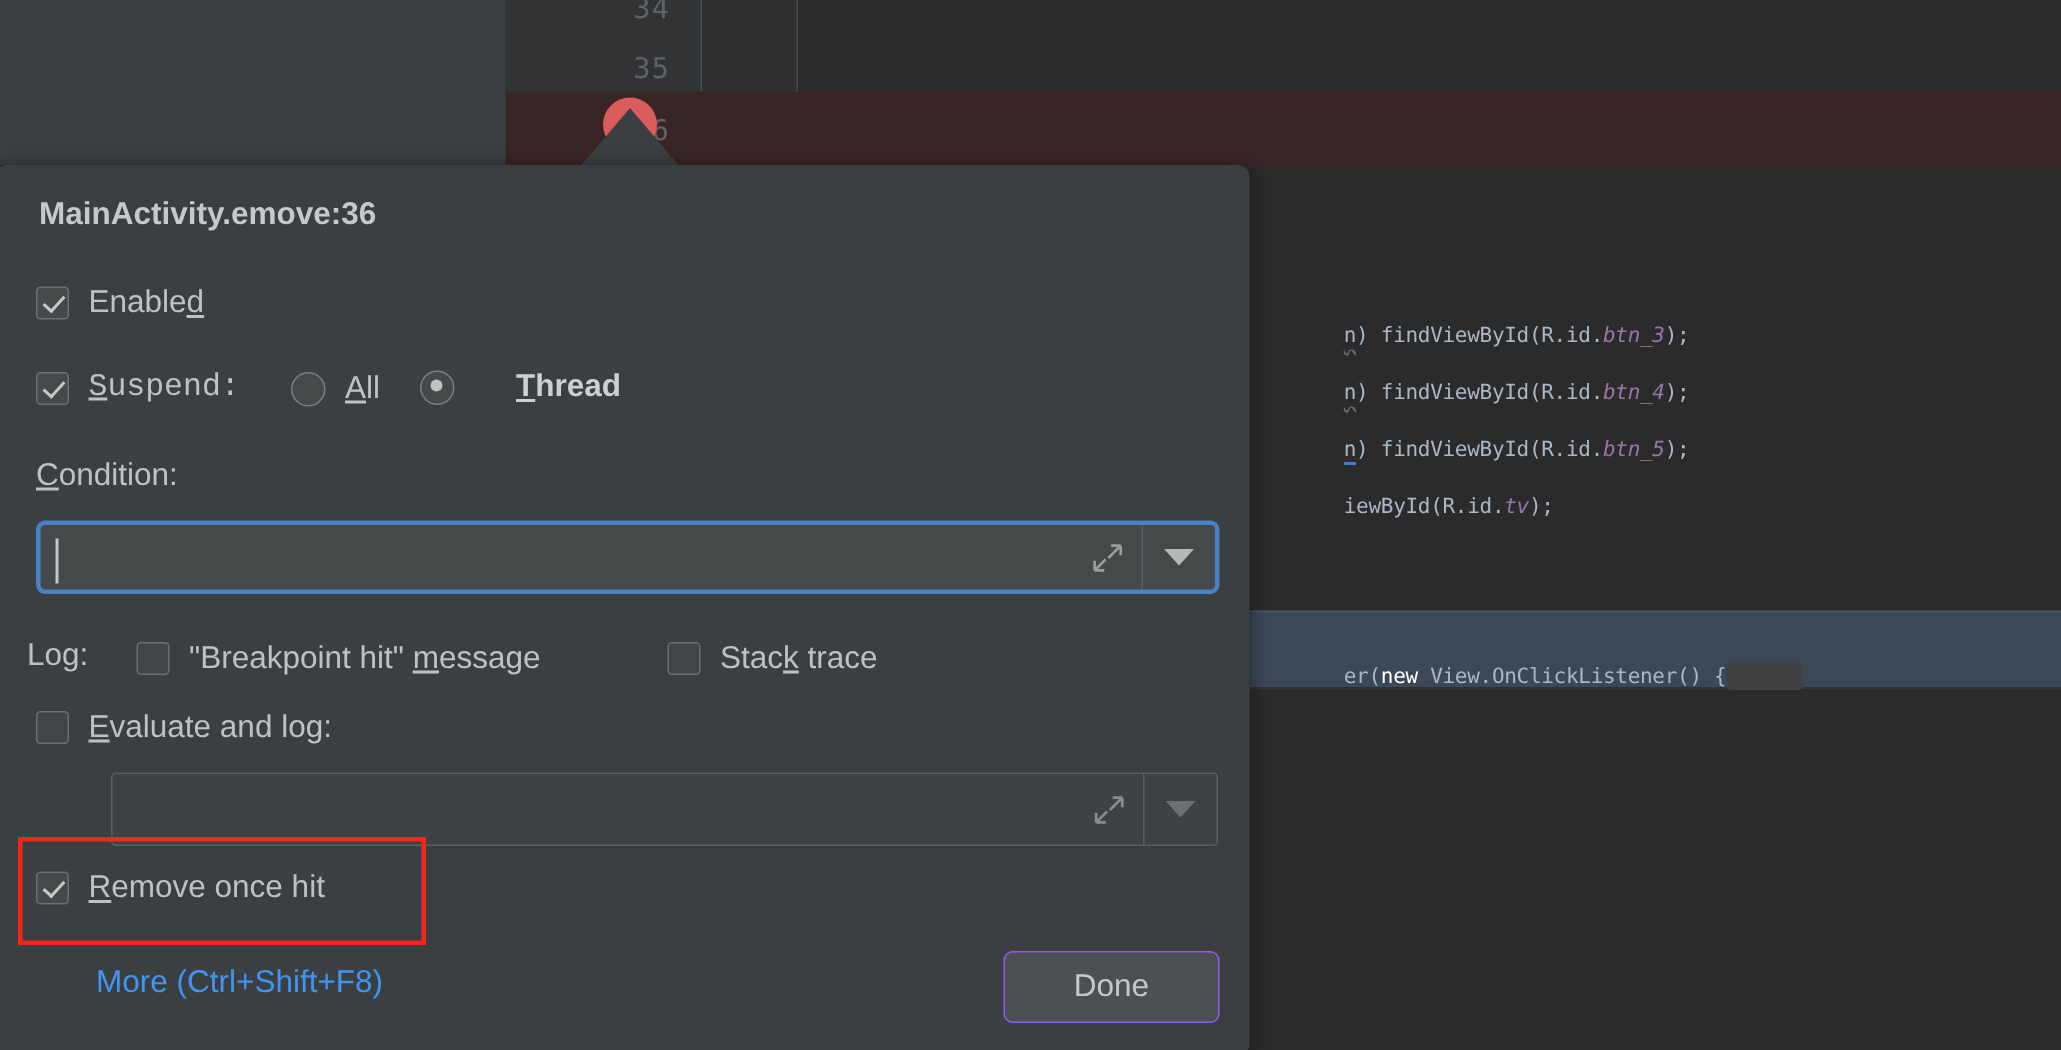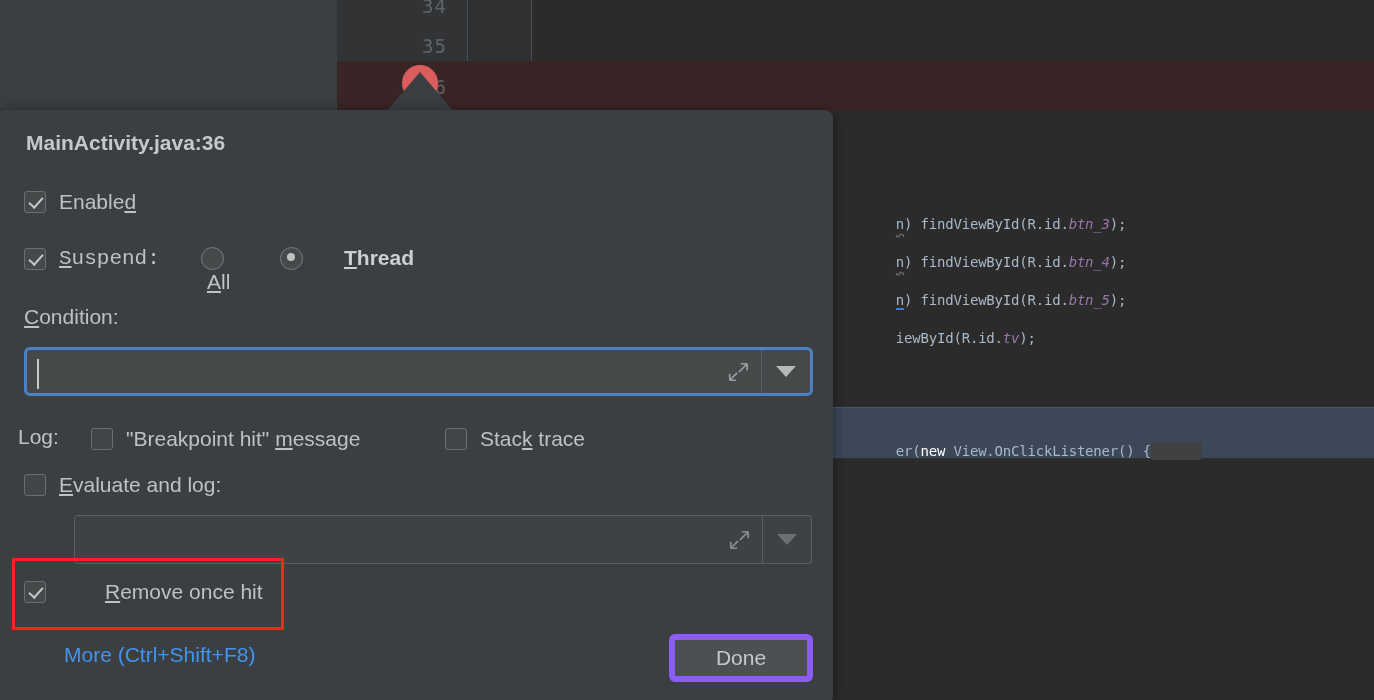--- a/index.html
+++ b/index.html
@@ -248,21 +248,21 @@
     font-size: 21px;
     cursor: pointer;
     margin-left: 44px;
   }
 
   .done-btn {
     position: absolute;
     left: 669px; top: 634px;
     width: 144px; height: 48px;
     background: #4c5052;
-    border: 6px solid #8b5cf6;
+    border: 1px solid #8b5cf6;
     border-radius: 6px;
     color: #c6c8ca;
     font-size: 21px;
     display: flex; align-items: center; justify-content: center;
     box-sizing: border-box;
     cursor: pointer;
   }
 </style>
 </head>
 <body>
@@ -329,32 +329,32 @@
 
     <div class="top-left-panel"></div>
 
     <div class="bp-dot"></div>
   </div>
 
   <div class="popup-arrow"></div>
 
   <div class="popup">
 
-    <div style="position:absolute; left:30px; top:21px; font-size:21px; font-weight:bold; color:#c6c8ca;">MainActivity.java:36</div>
+    <div style="position:absolute; left:30px; top:21px; font-size:21px; font-weight:bold; color:#c6c8ca;">MainActivity.emove:36</div>
 
     <div class="row" style="left:28px; top:80px;">
       <div class="cb checked"></div>
       <span class="lbl">Enable<u>d</u></span>
     </div>
 
     <div class="row" style="left:28px; top:137px;font-family:Liberation Mono, monospace;">
       <div class="cb checked"></div>
       <span class="lbl"><u>S</u>uspend:</span>
     </div>
-    <div class="row" style="left:198px; top:137px;flex-direction:column;">
+    <div class="row" style="left:198px; top:137px;">
       <div class="rb"></div>
       <span class="lbl"><u>A</u>ll</span>
     </div>
     <div class="row" style="left:284px; top:136px;gap:28px;">
       <div class="rb sel"></div>
       <span class="lbl bold"><u>T</u>hread</span>
     </div>
 
     <div style="position:absolute; left:28px; top:195px;" class="plain-lbl"><u>C</u>ondition:</div>
 
@@ -391,21 +391,21 @@
         <svg class="expand-ico" viewBox="0 0 24 24">
           <path d="M22 3 L13 12 M22 3 L22 10 M22 3 L15 3" stroke="#8b8e8f" stroke-width="1.9" fill="none"></path>
           <path d="M3 21 L11 13 M3 21 L3 14 M3 21 L10 21" stroke="#8b8e8f" stroke-width="1.9" fill="none"></path>
         </svg>
       </div>
       <div class="arrow-btn">
         <div class="tri-down dim"></div>
       </div>
     </div>
 
-    <div class="row" style="left:28px; top:470px;gap:46px;">
+    <div class="row" style="left:28px; top:470px;">
       <div class="cb checked"></div>
       <span class="lbl"><u>R</u>emove once hit</span>
     </div>
 
     <div class="more-link" style="left:24px; top:533px; position:absolute;">More (Ctrl+Shift+F8)</div>
 
     <div class="done-btn" style="left:673px; top:524px;">Done</div>
   </div>
 
   <div class="red-box"></div>

